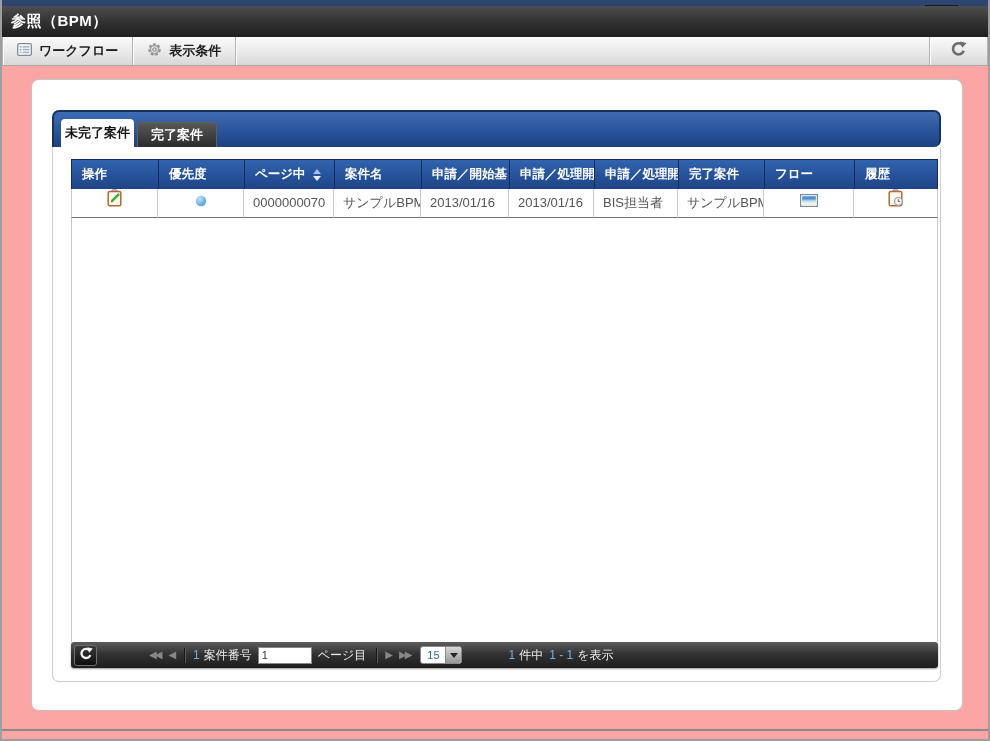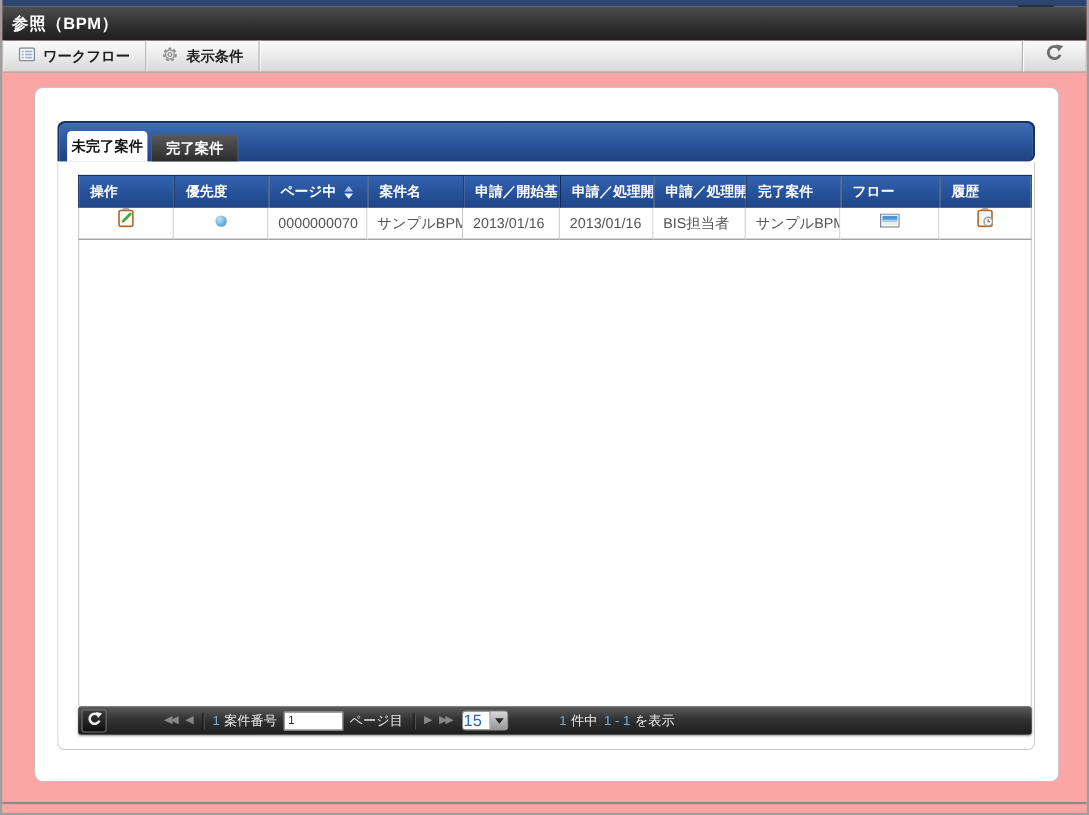--- a/index.html
+++ b/index.html
@@ -79,21 +79,21 @@
   .pg-refresh { width:23px; height:21px; border:1px solid #6e6e6e; border-radius:3px;
                 background:linear-gradient(#3a3a3a, #0e0e0e); display:flex; align-items:center;
                 justify-content:center; cursor:pointer; }
   .pg-arrow { color:#878787; font-size:10px; letter-spacing:-2px; cursor:default; line-height:1; }
   .pg-div { width:1px; height:15px; background:#141414; box-shadow:1px 0 0 #5e5e5e; }
   .blue { color:#74afe0; }
   .pg-input { width:54px; height:17px; border:1px solid #8a8a8a; background:#fff;
               font-size:11px; color:#333; padding:0 3px; font-family:inherit; }
   .pg-select { height:18px; background:#fff; border:1px solid #8a8a8a; border-radius:3px;
                display:flex; align-items:center; overflow:hidden; cursor:pointer; }
-  .pg-select .val { width:24px; font-size:15px; color:#2a6ab0; }
+  .pg-select .val { width:24px; text-align:center; font-size:11px; color:#2a6ab0; }
   .pg-select .btn { width:16px; height:18px; border-left:1px solid #8a8a8a;
                     background:linear-gradient(#dcdcdc, #939393); display:flex;
                     align-items:center; justify-content:center; }
   .pg-select .btn .car { width:0; height:0; border-left:4px solid transparent;
                     border-right:4px solid transparent; border-top:5px solid #242424; }
   .gap4{width:4px;} .gap6{width:6px;} .gap8{width:8px;} .gap10{width:10px;}
   .gap26{width:26px;} .gap46{width:46px;}
 
   
   .bottom-rule { position:absolute; left:0; top:729px; width:100%; height:2px; background:#8a8a8a; }

